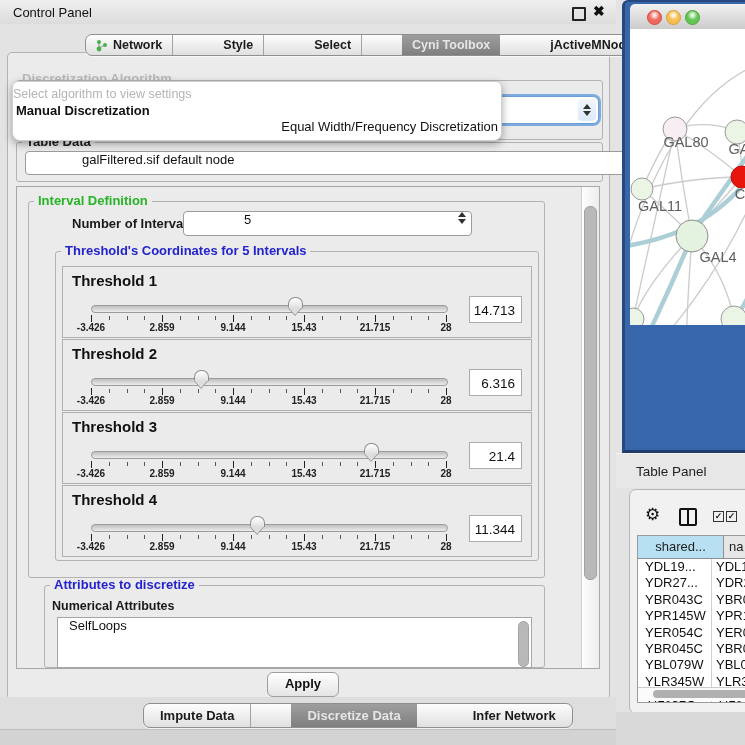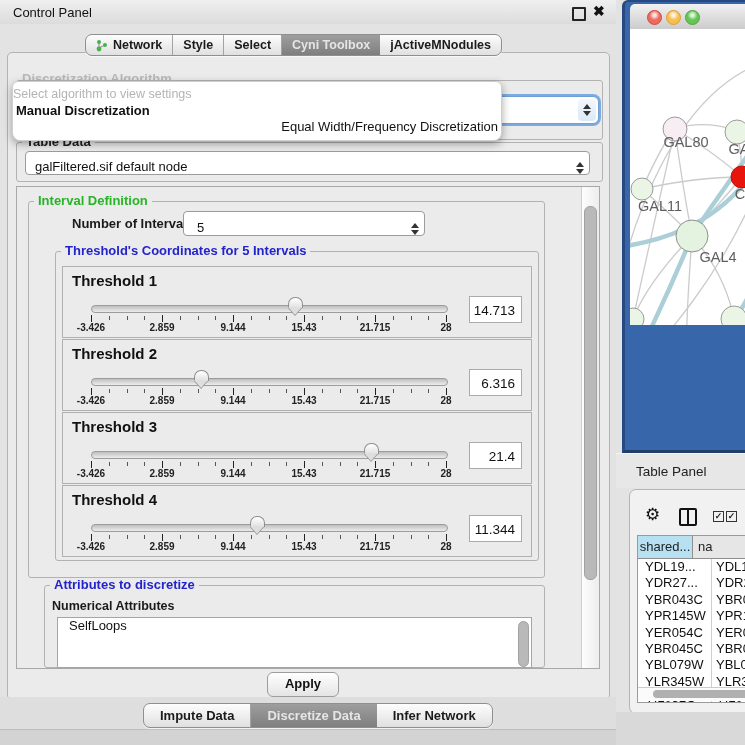--- a/index.html
+++ b/index.html
@@ -9,36 +9,36 @@
   
   #cp-titlebar{left:0;top:0;width:616px;height:24px;background:linear-gradient(#efefef,#dcdcdc);}
   #cp-title{left:13px;top:5px;font-size:13px;color:#111;}
   #btn-float{left:572px;top:7px;width:10px;height:10px;border:2px solid #222;background:transparent;border-radius:1px;}
   #btn-close{left:593px;top:3px;font-size:14px;font-weight:bold;color:#111;}
   #outer-panel{left:7px;top:52px;width:601px;height:646px;background:#ebebeb;border:1px solid #b3b3b3;border-radius:5px;}
   #bottom-band{left:0;top:697px;width:616px;height:32px;background:#dedede;}
   #bottom-dark{left:0;top:729px;width:616px;height:16px;background:#d3d3d3;border-top:1px solid #bdbdbd;}
   
   .tabgroup{display:flex;border:1px solid #8f8f8f;border-radius:7px;overflow:hidden;
-            background:linear-gradient(#fdfdfd,#e0e0e0);box-shadow:0 1px 1px rgba(255,255,255,.7);}
+            background:linear-gradient(#fdfdfd,#e0e0e0);box-shadow:0 1px 1px rgba(255,255,255,.7);gap:40px;}
   .tab{display:flex;align-items:center;justify-content:center;font-size:13px;font-weight:bold;color:#1b1b1b;
        border-right:1px solid #a3a3a3;white-space:nowrap;}
   .tab:last-child{border-right:none;}
   .tab.sel{background:linear-gradient(#9e9e9e,#7f7f7f);color:#e6e6e6;border-right:none;}
   #top-tabs{left:85px;top:34px;height:20px;}
   #top-tabs .tab{font-size:12.5px;padding:0 10px;}
   #bottom-tabs{left:143px;top:703px;height:23px;}
   #bottom-tabs .tab{padding:0 16px;}
   
   .gbox{border:1px solid #b2b2b2;border-radius:3px;background:transparent;}
   .glabel{position:absolute;font-size:13px;font-weight:bold;background:#ebebeb;padding:0 4px;line-height:13px;}
   .glabel.blue{color:#2323cc;}
   .glabel.green{color:#27b427;}
   
-  .combo{background:#fff;border:1px solid #9c9c9c;border-radius:4px;font-size:13px;display:flex;align-items:flex-end;}
+  .combo{background:#fff;border:1px solid #9c9c9c;border-radius:4px;font-size:13px;display:flex;align-items:flex-start;padding-left:47px;}
   .combo .val{padding-left:9px;flex:1;overflow:hidden;white-space:nowrap;color:#111;}
   .stepper{width:18px;display:flex;flex-direction:column;align-items:center;justify-content:center;gap:2px;}
   .stepper .up{width:0;height:0;border-left:4px solid transparent;border-right:4px solid transparent;border-bottom:5px solid #333;}
   .stepper .dn{width:0;height:0;border-left:4px solid transparent;border-right:4px solid transparent;border-top:5px solid #333;}
   
   #algo-popup{left:12px;top:81px;width:488px;height:58px;background:#fff;border:1px solid #cfcfcf;
               border-radius:6px 6px 8px 8px;box-shadow:0 3px 9px rgba(0,0,0,.35);z-index:20;}
   #algo-hint{top:5px;left:0;right:0;font-size:12.5px;color:#b4b4b4;}
   .algo-opt{left:3px;right:3px;height:15px;font-size:13px;color:#111;padding-left:0;line-height:15px;}
   #fade-label{left:22px;top:71px;font-size:13px;font-weight:bold;color:#b9b9b9;z-index:5;}
@@ -85,21 +85,21 @@
   #tp-container{left:629px;top:489px;width:130px;height:223px;background:#f1f1f1;border:1px solid #b6b6b6;border-radius:7px;}
   #gear-icon{left:15px;top:16px;font-size:17px;color:#111;line-height:17px;}
   #split-icon{left:49px;top:18px;width:14px;height:14px;border:2px solid #111;border-radius:2px;}
   #split-icon:after{content:"";position:absolute;left:5.5px;top:0;bottom:0;width:2px;background:#111;}
   .chk{width:9px;height:9px;border:1.5px solid #333;font-size:9px;line-height:9px;text-align:center;color:#222;font-weight:bold;}
   #chk1{left:83px;top:21px;}
   #chk2{left:96px;top:21px;}
   #tp-table{left:7px;top:45px;width:116px;height:166px;background:#fff;border:1px solid #9a9a9a;border-right:none;overflow:hidden;}
   .thead{display:flex;height:22px;border-bottom:1px solid #8f8f8f;}
   .thc{font-size:13px;color:#222;line-height:22px;overflow:hidden;white-space:nowrap;}
-  .thc.c1{width:55px;text-align:center;border-right:1px solid #8f8f8f;box-sizing:border-box;}
+  .thc.c1{width:86px;text-align:center;border-right:1px solid #8f8f8f;box-sizing:border-box;}
   .thc.c2{flex:1;background:#e6e6e6;padding-left:5px;}
   .trow{display:flex;height:16.4px;font-size:13px;color:#111;}
   .td1{width:74px;padding-left:7px;box-sizing:border-box;border-right:1px solid #cfcfcf;overflow:hidden;white-space:nowrap;}
   .td2{flex:1;padding-left:4px;overflow:hidden;white-space:nowrap;}
   #hscroll{left:8px;top:197px;width:115px;height:13px;background:#fbfbfb;border-top:1px solid #ccc;}
   #hthumb{left:15px;top:2px;width:95px;height:8px;background:#b0b0b0;border-radius:4px;}
   #tp-below{left:616px;top:712px;width:129px;height:33px;background:#d9d9d9;}
   .lbl{white-space:nowrap;}
 </style>
 </head>

